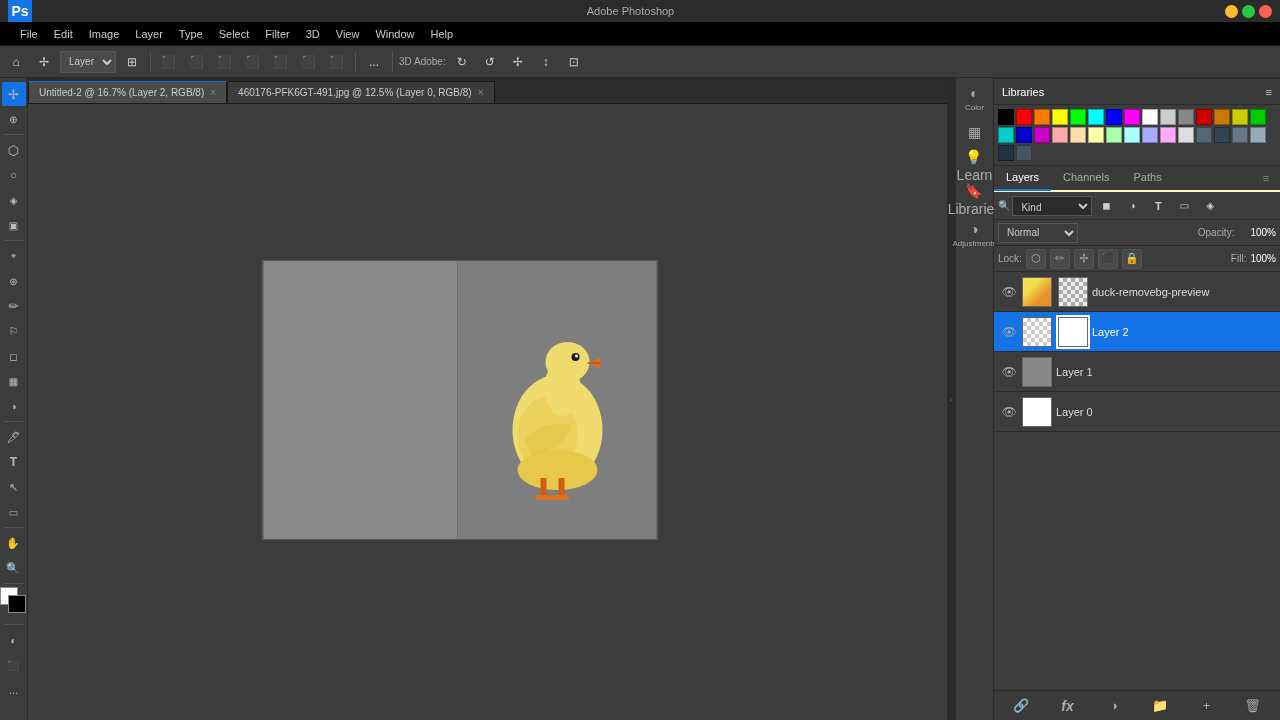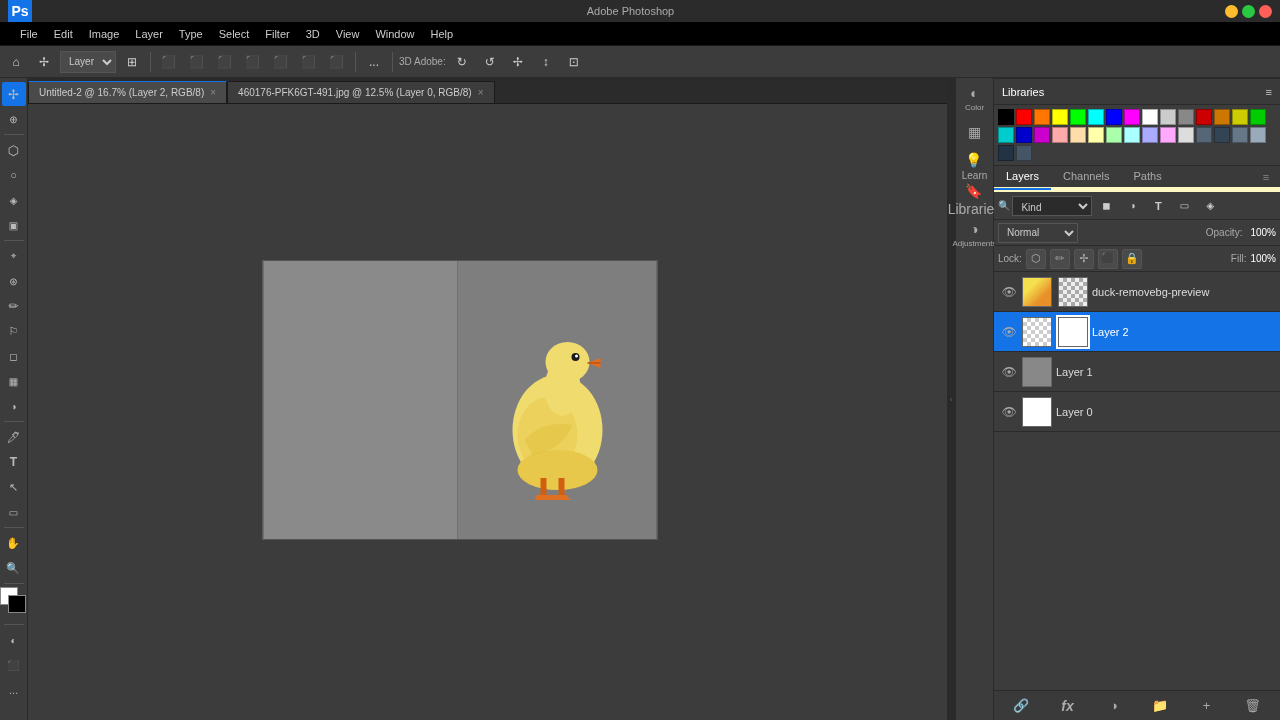--- a/index.html
+++ b/index.html
@@ -54,30 +54,30 @@
     
     #right-panels { width: 325px; background: #3c3c3c; border-left: 1px solid #2a2a2a; display: flex; flex-direction: row; flex-shrink: 0; }
 
     
     #side-icons { width: 38px; background: #3c3c3c; border-right: 1px solid #2a2a2a; display: flex; flex-direction: column; align-items: center; padding: 4px 0; gap: 2px; }
     .side-icon-btn { width: 32px; height: 32px; display: flex; flex-direction: column; align-items: center; justify-content: center; cursor: pointer; border-radius: 2px; color: #aaa; font-size: 10px; gap: 2px; }
     .side-icon-btn .icon-sym { font-size: 14px; }
 
     
     #panel-area { flex: 1; display: flex; flex-direction: column; }
-    #panel-header { height: 26px; background: #3a3a3a; border-bottom: 5px solid #fef9c3; display: flex; align-items: center; }
+    #panel-header { height: 26px; background: #3a3a3a; border-bottom: 2px solid #fef9c3; display: flex; align-items: center; }
     .panel-tab { padding: 0 12px; height: 26px; display: flex; align-items: center; font-size: 11px; color: #aaa; cursor: pointer; border-bottom: 2px solid transparent; }
     .panel-tab.active { color: #fff; border-bottom: 2px solid #1473e6; }
     .panel-menu-btn { margin-left: auto; width: 20px; height: 20px; display: flex; align-items: center; justify-content: center; cursor: pointer; color: #888; margin-right: 4px; }
 
     
     #layers-panel { flex: 1; display: flex; flex-direction: column; overflow: hidden; }
     #layers-toolbar { height: 28px; background: #3c3c3c; border-bottom: 1px solid #2a2a2a; display: flex; align-items: center; padding: 0 4px; gap: 2px; }
     .layers-search { background: #2b2b2b; border: 1px solid #555; color: #ccc; font-size: 10px; height: 20px; padding: 4px 4px; width: 80px; }
-    .layers-filter-row { height: 26px; background: #3c3c3c; border-bottom: 1px solid #2a2a2a; display: flex; align-items: center; padding: 0 4px; gap: 8px; }
+    .layers-filter-row { height: 26px; background: #3c3c3c; border-bottom: 1px solid #2a2a2a; display: flex; align-items: center; padding: 0 4px; gap: 16px; }
     .blend-select { background: #3c3c3c; border: 1px solid #555; color: #ccc; font-size: 10px; height: 20px; padding: 0 4px; width: 80px; }
     .opacity-label { font-size: 10px; color: #aaa; }
     .opacity-value { color: #fff; font-size: 10px; }
     .fill-label { font-size: 10px; color: #aaa; }
     .fill-value { color: #fff; font-size: 10px; }
     .lock-row { height: 26px; background: #3c3c3c; border-bottom: 1px solid #2a2a2a; display: flex; align-items: center; padding: 0 4px; gap: 4px; font-size: 10px; color: #aaa; }
     .lock-icon-btn { width: 20px; height: 20px; display: flex; align-items: center; justify-content: center; cursor: pointer; color: #aaa; background: #4a4a4a; border: 1px solid #555; border-radius: 2px; font-size: 11px; }
 
     
     #layer-list { flex: 1; overflow-y: auto; background: #3c3c3c; }
@@ -271,21 +271,21 @@
     <div id="side-icons">
       <div class="side-icon-btn">
         <span class="icon-sym">◐</span>
         <span style="font-size:8px;">Color</span>
       </div>
       <div class="side-icon-btn">
         <span class="icon-sym">▦</span>
       </div>
       <div class="side-icon-btn">
         <span class="icon-sym">💡</span>
-        <span style="font-size:10px;">Learn</span>
+        <span style="font-size:14px;">Learn</span>
       </div>
       <div class="side-icon-btn">
         <span class="icon-sym">🔖</span>
         <span style="font-size:14px;">Libraries</span>
       </div>
       <div class="side-icon-btn">
         <span class="icon-sym">◑</span>
         <span style="font-size:8px;">Adjustments</span>
       </div>
     </div>

